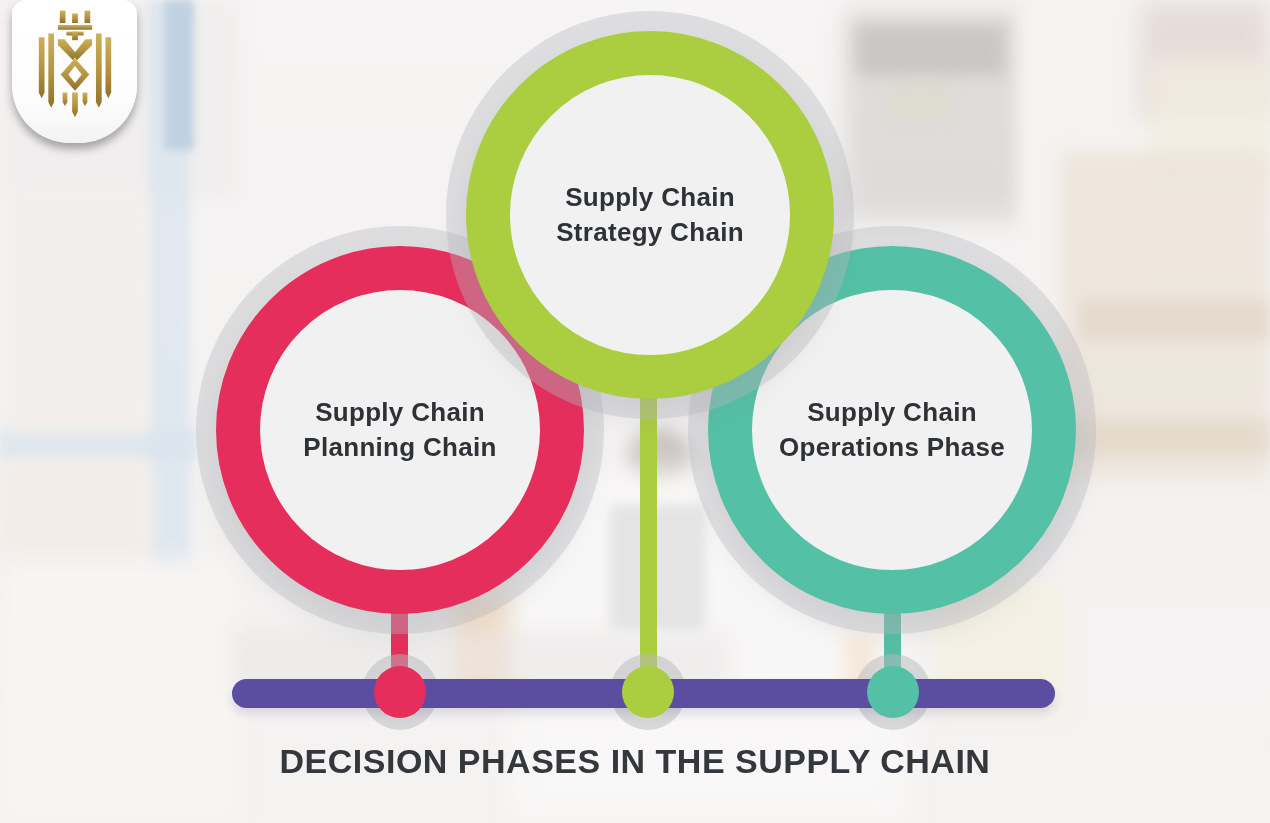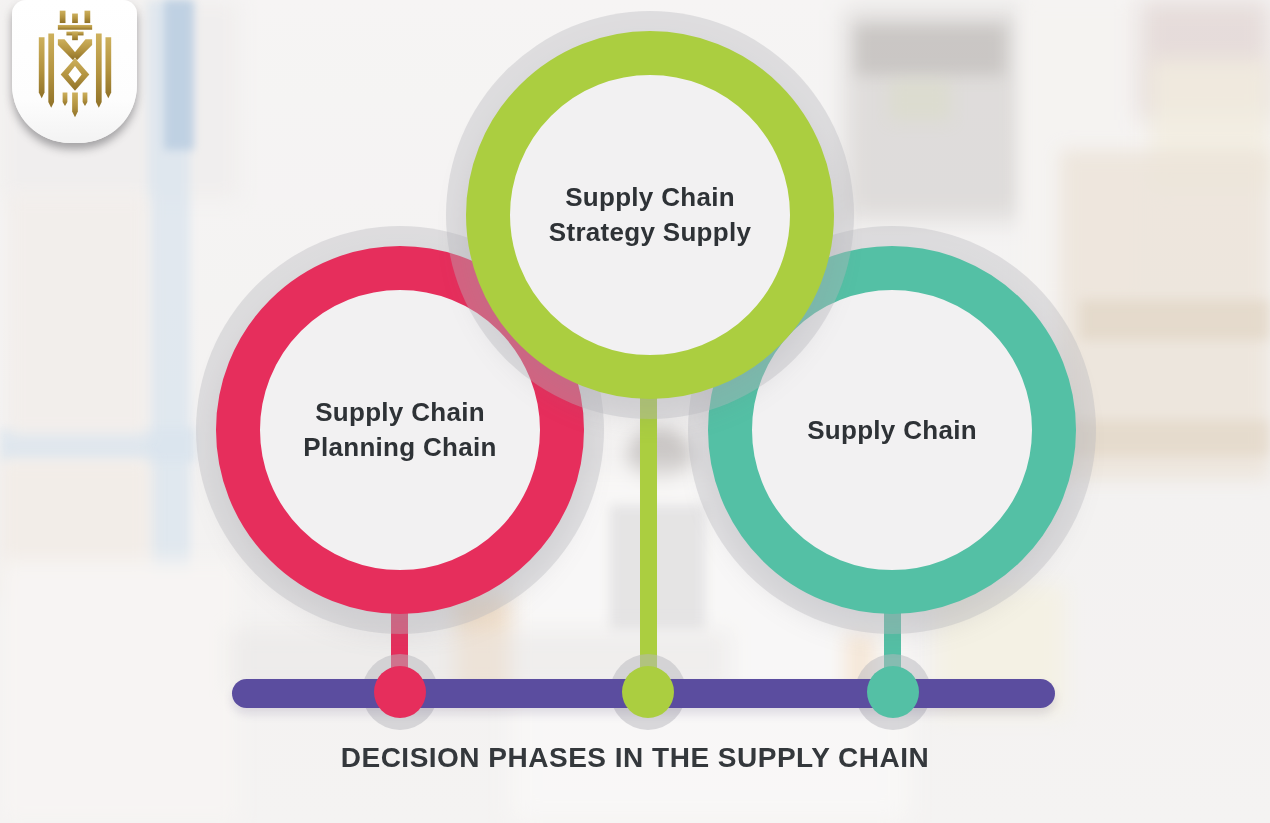--- a/index.html
+++ b/index.html
@@ -75,21 +75,21 @@
     background:#5b4d9f;box-shadow:0 6px 10px rgba(80,70,120,0.15);
   }
   .dot{position:absolute;z-index:8;width:52px;height:52px;border-radius:50%;}
   .dot-planning{left:374px;top:666px;}
   .dot-strategy{left:622px;top:666px;}
   .dot-operations{left:867px;top:666px;}
 
   
   .title{
     position:absolute;z-index:10;left:0;right:0;top:742px;text-align:center;
-    font-size:28px;font-weight:800;letter-spacing:.5px;color:#34383c;
+    font-size:34px;font-weight:800;letter-spacing:.5px;color:#34383c;
   }
 </style>
 </head>
 <body>
 
 <div class="stage">
 
   <div class="bg">
     <div class="sh-wash-tl"></div>
     <div class="sh-post"></div>
@@ -170,25 +170,26 @@
   <div class="phase phase-planning" style="border-color: rgb(230, 46, 92);">
     <div class="phase-label">
       <span>Supply Chain</span>
       <span>Planning Chain</span>
     </div>
   </div>
 
   <div class="phase phase-strategy" style="border-color: rgb(171, 206, 64);">
     <div class="phase-label">
       <span>Supply Chain</span>
-      <span>Strategy Supply</span>
+      <span>Strategy Chain</span>
     </div>
   </div>
 
   <div class="phase phase-operations" style="border-color: rgb(84, 192, 165);">
     <div class="phase-label">
       <span>Supply Chain</span>
+      <span>Operations Phase</span>
     </div>
   </div>
 
   <div class="title" style="color: rgb(52, 56, 60);">DECISION PHASES IN THE SUPPLY CHAIN</div>
 
 </div>
 
 </body></html>

